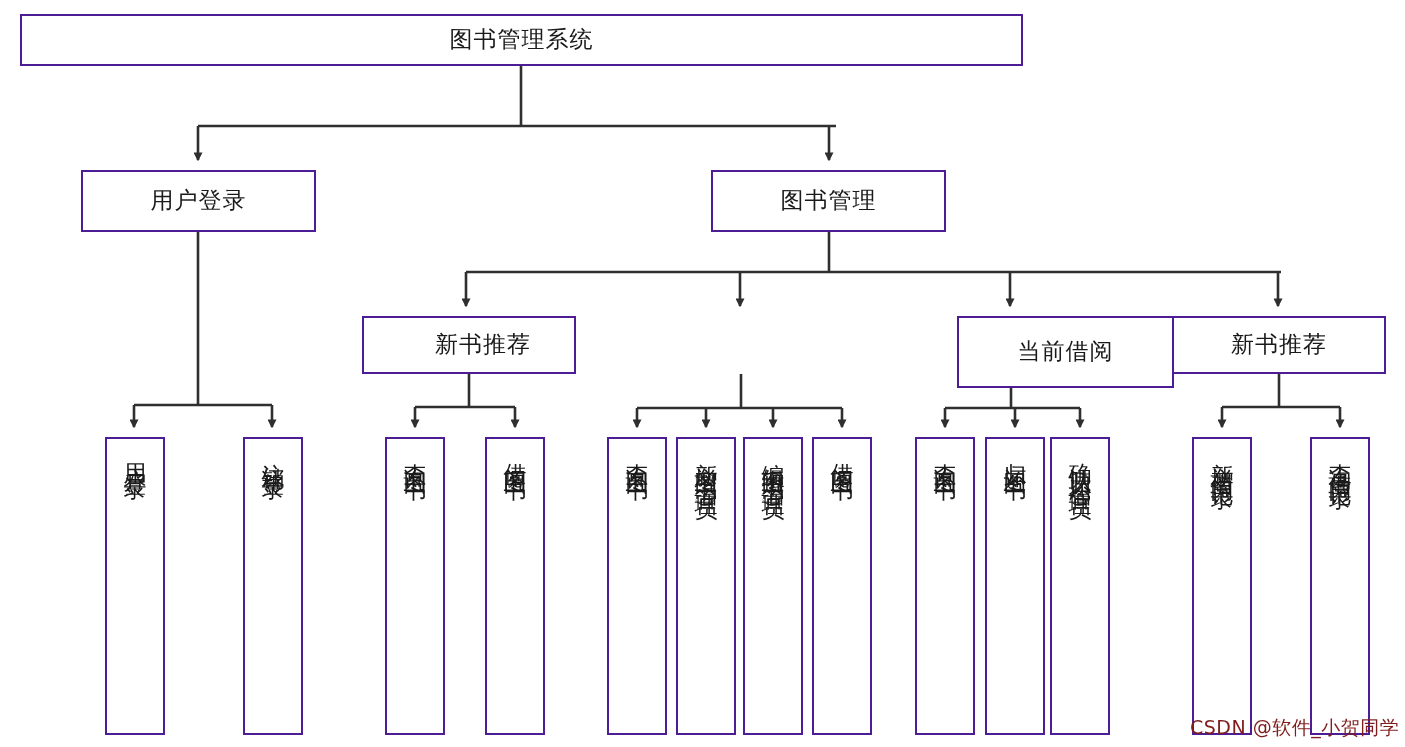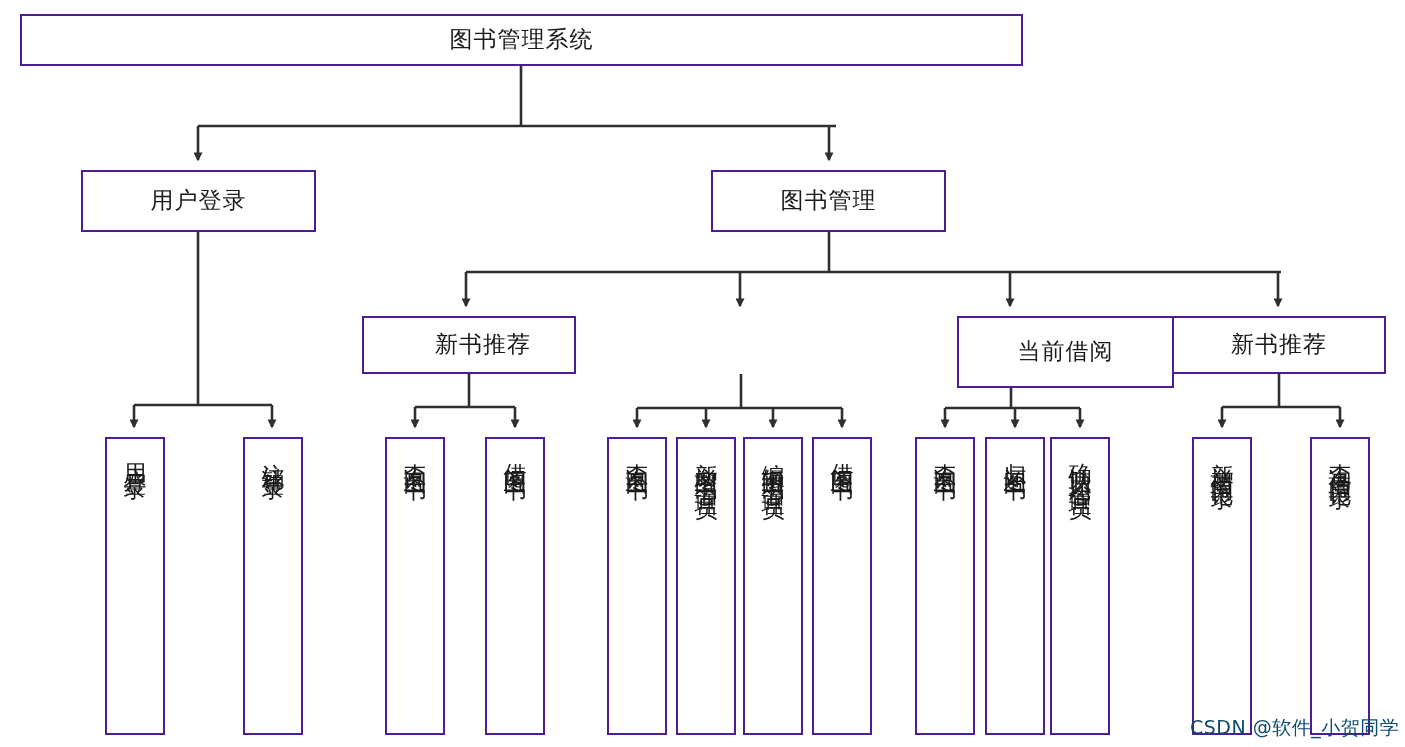--- a/index.html
+++ b/index.html
@@ -59,21 +59,21 @@
   .node.vert .label {
     writing-mode: vertical-rl;
     text-orientation: upright;
     font-size: 23px;
     line-height: 1.0;
     letter-spacing: 5px;
     white-space: nowrap;
   }
   .watermark {
     position: absolute;
-    color: #0c4a6e;
+    color: #7f1d1d;
     font-size: 19px;
     letter-spacing: 0.5px;
     white-space: nowrap;
     user-select: none;
   }
 </style>
 </head>
 <body>
 
 <div id="canvas">

